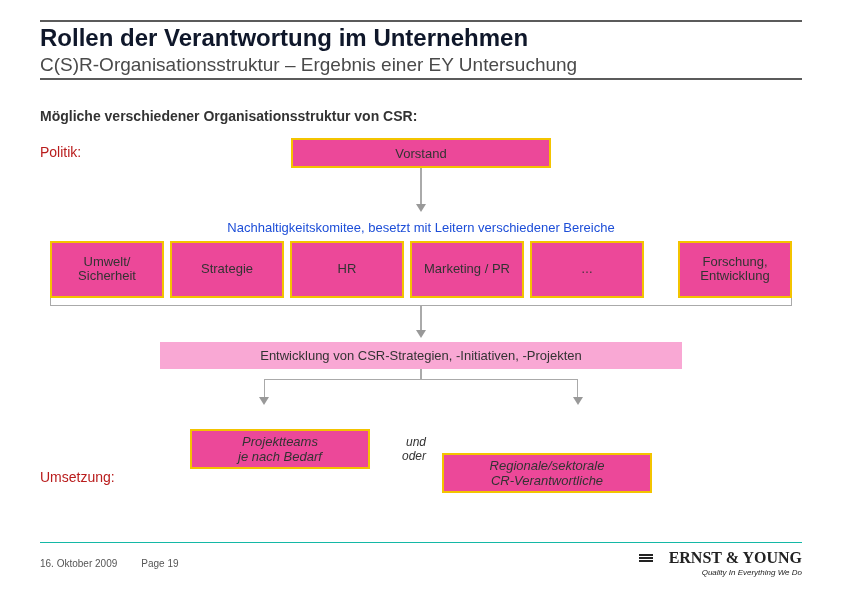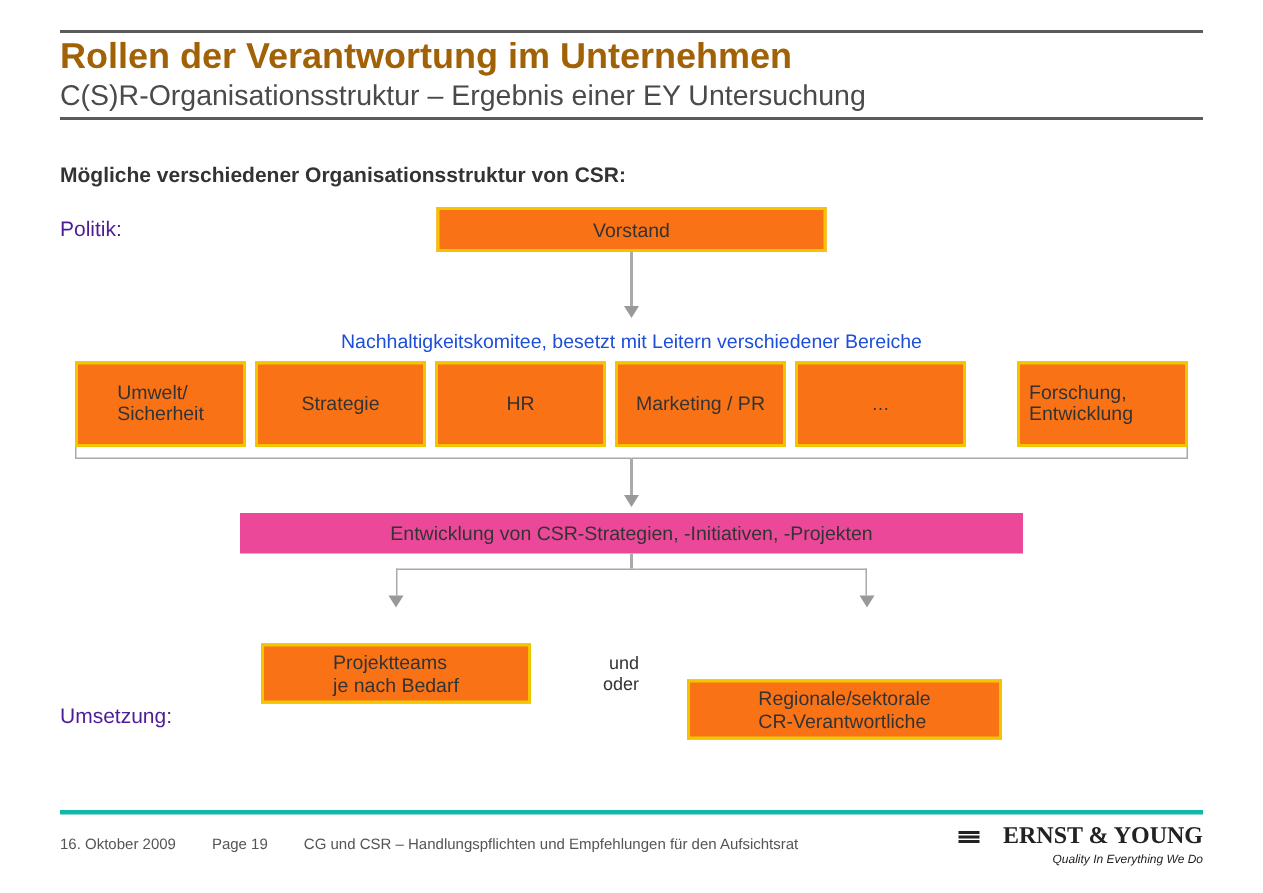--- a/index.html
+++ b/index.html
@@ -9,67 +9,67 @@
     background: #ffffff;
     font-family: Arial, Helvetica, sans-serif;
     color: #333333;
     position: relative;
     padding: 20px 40px 0 40px;
   }
   .rule { height: 2px; background: #5b5b5b; }
   .title {
     font-size: 24px;
     font-weight: bold;
-    color: #a16207;
+    color: #0f172a;
     margin-top: 2px;
     margin-bottom: 2px;
   }
   .subtitle {
     font-size: 19px;
     color: #4a4a4a;
     margin-bottom: 2px;
   }
   .section-header {
     font-size: 14px;
     font-weight: bold;
     color: #333;
     margin-top: 28px;
     margin-bottom: 14px;
   }
   .side-label {
     font-size: 14px;
-    color: #4c1d95;
+    color: #b91c1c;
     position: absolute;
     text-align: right;
   }
   .box {
     border: 2px solid #f3c400;
-    background: #f97316;
-    text-align: left;
+    background: #ec4899;
+    text-align: center;
     font-size: 13px;
     color: #333;
     display: flex;
     align-items: center;
     justify-content: center;
     padding: 12px 6px;
   }
   .wide-label {
     text-align: center;
     font-size: 13px;
     color: #1d4ed8;
     padding: 2px 0;
   }
   .row {
     display: flex;
     justify-content: space-between;
     gap: 6px;
   }
   .row .box { flex: 1 1 0; min-height: 36px; line-height: 1.1; }
   .gold-band {
-    background: #ec4899;
+    background: #f9a8d4;
     text-align: center;
     font-size: 13px;
     color: #333;
     padding: 6px 8px;
   }
   .connector-wrap { width:100%; display:flex; justify-content:center; }
   .arrow-down {
     width: 0; height: 0;
     border-left: 5px solid transparent;
     border-right: 5px solid transparent;
@@ -78,21 +78,21 @@
   }
   .stem { width:2px; background:#aaa; margin:0 auto; }
   .footer {
     position: absolute;
     left: 40px; right: 40px; bottom: 18px;
     display: flex;
     align-items: center;
     justify-content: space-between;
     font-size: 10px;
     color: #555;
-    border-top: 3px solid #14b8a6;
+    border-top: 1px solid #14b8a6;
     padding-top: 6px;
   }
   .footer .left { display:flex; gap:24px; align-items:center; }
   .ey-logo { display:flex; flex-direction:column; align-items:flex-end; }
   .ey-mark { font-family: Georgia, 'Times New Roman', serif; font-weight:bold; font-size:16px; color:#222; display:flex; align-items:center; gap:16px;}
   .ey-stripes { display:inline-flex; flex-direction:column; gap:1px; }
   .ey-stripes span { width:14px; height:2px; background:#222; display:block; }
   .ey-tagline { font-size:8px; font-style:italic; color:#222; margin-top:1px;padding-left:44px; }
   .no-text { font-size:12px; }
 </style>
@@ -157,36 +157,35 @@
           <div class="arrow-down"></div>
         </div>
       <div style="position:absolute; right:calc(20% - 5px); top:18px;">
           <div class="arrow-down"></div>
         </div>
     </div>
   </div>
 
   <div class="side-label" style="left:0; bottom:8px;">Umsetzung:</div>
 
-  <div style="display:flex; align-items:center; justify-content:center; gap:32px; margin:0 120px;">
+  <div style="display:flex; align-items:center; justify-content:center; gap:16px; margin:0 120px;font-style:italic;">
     <div class="box" style="width:180px; height:40px; white-space:pre-line;">Projektteams
 je nach Bedarf</div>
     <div style="width:40px; text-align:right; font-size:12px; white-space:pre-line;">und
 oder</div>
     <div class="box" style="width:210px; height:40px; white-space:pre-line;margin-top:48px;">Regionale/sektorale
 CR-Verantwortliche</div>
   </div>
 
 </div>
 
 <div class="footer">
   <div class="left">
     <span>16. Oktober 2009</span>
     <span>Page 19</span>
-    <span>CG und CSR – Handlungspflichten und Empfehlungen für den Aufsichtsrat</span>
   </div>
   <div class="ey-logo">
     <div class="ey-mark">
       <span class="ey-stripes">
           <span></span>
           <span></span>
           <span></span>
         </span>
       <span>ERNST &amp; YOUNG</span>
     </div>

